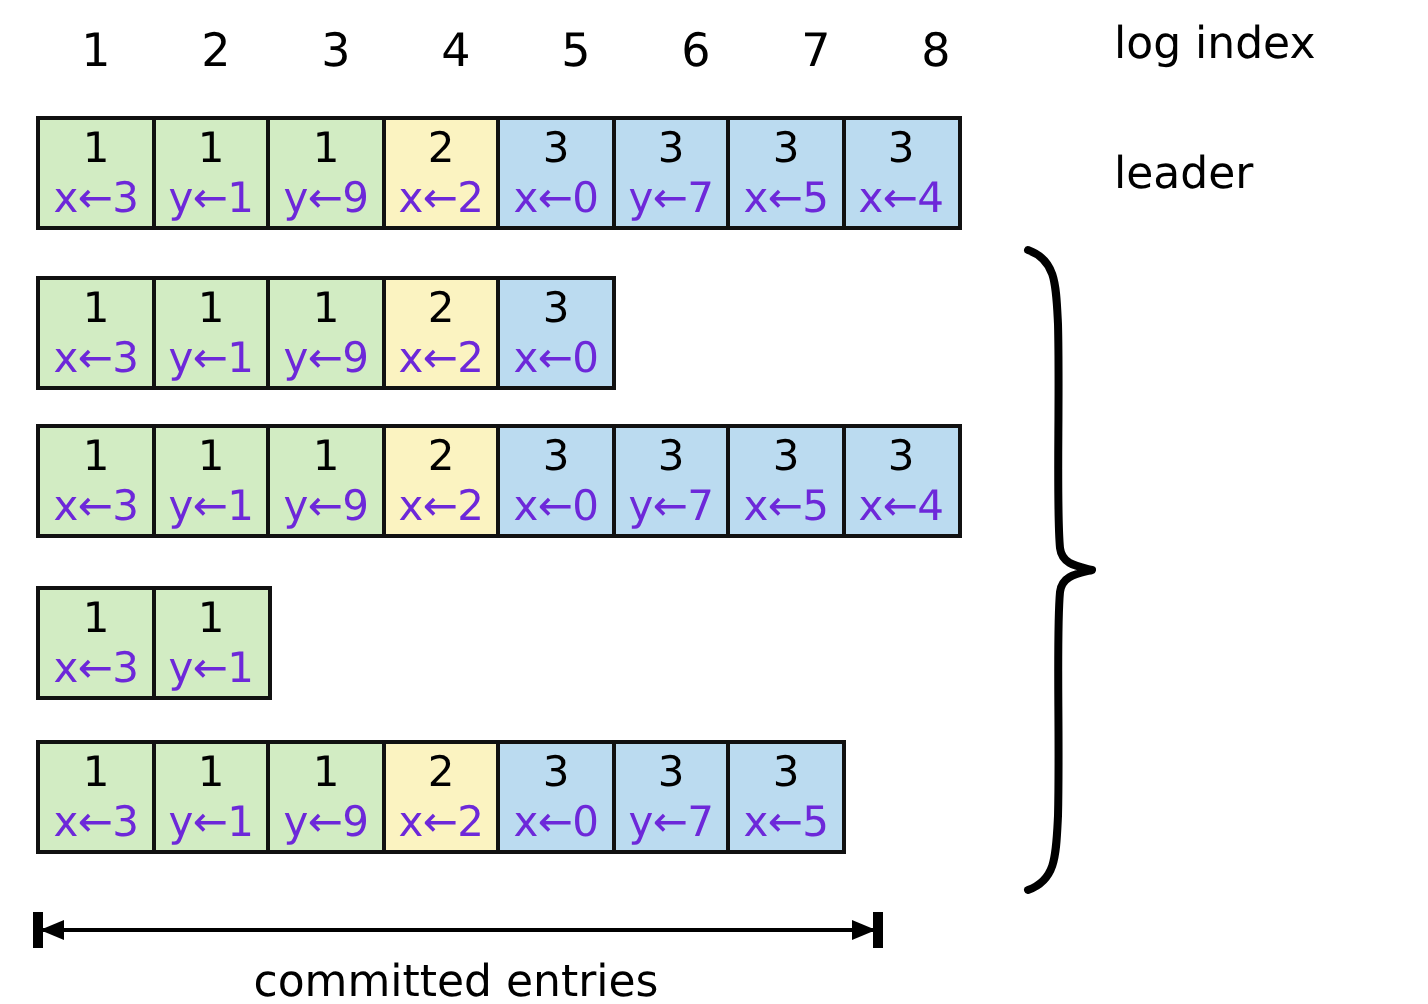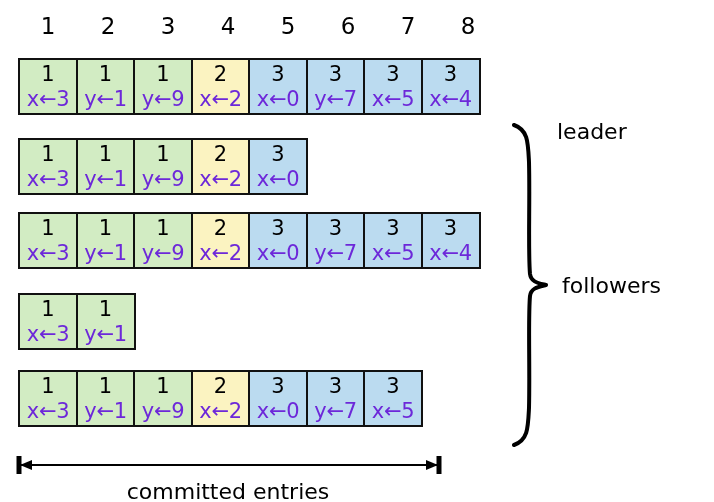--- a/index.html
+++ b/index.html
@@ -36,21 +36,21 @@
   }
 
   
   .side-label {
     position: absolute;
     font-size: 22px;
     color: #000000;
     white-space: nowrap;
   }
   #label-log-index { left: 557px; top: 10px; }
-  #label-leader    { left: 557px; top: 75px; margin-top: 44px; }
+  #label-leader    { left: 557px; top: 75px; }
   #label-followers { left: 562px; top: 273px; }
 
   
   .log-row {
     position: absolute;
     left: 18px;
     display: flex;
     height: 57px;
     box-sizing: border-box;
   }
@@ -119,22 +119,22 @@
       <div class="index-cell">1</div>
       <div class="index-cell">2</div>
       <div class="index-cell">3</div>
       <div class="index-cell">4</div>
       <div class="index-cell">5</div>
       <div class="index-cell">6</div>
       <div class="index-cell">7</div>
       <div class="index-cell">8</div>
     </div>
 
+  <div class="side-label" id="label-log-index">log index</div>
   <div class="side-label" id="label-leader">leader</div>
-  <div class="side-label" id="label-followers">followers</div>
 
   <div id="rows-container">
       <div class="log-row" style="top: 58px;">
         <div class="entry term-1">
           <div class="term">1</div>
           <div class="cmd">x←3</div>
         </div>
         <div class="entry term-1">
           <div class="term">1</div>
           <div class="cmd">y←1</div>

